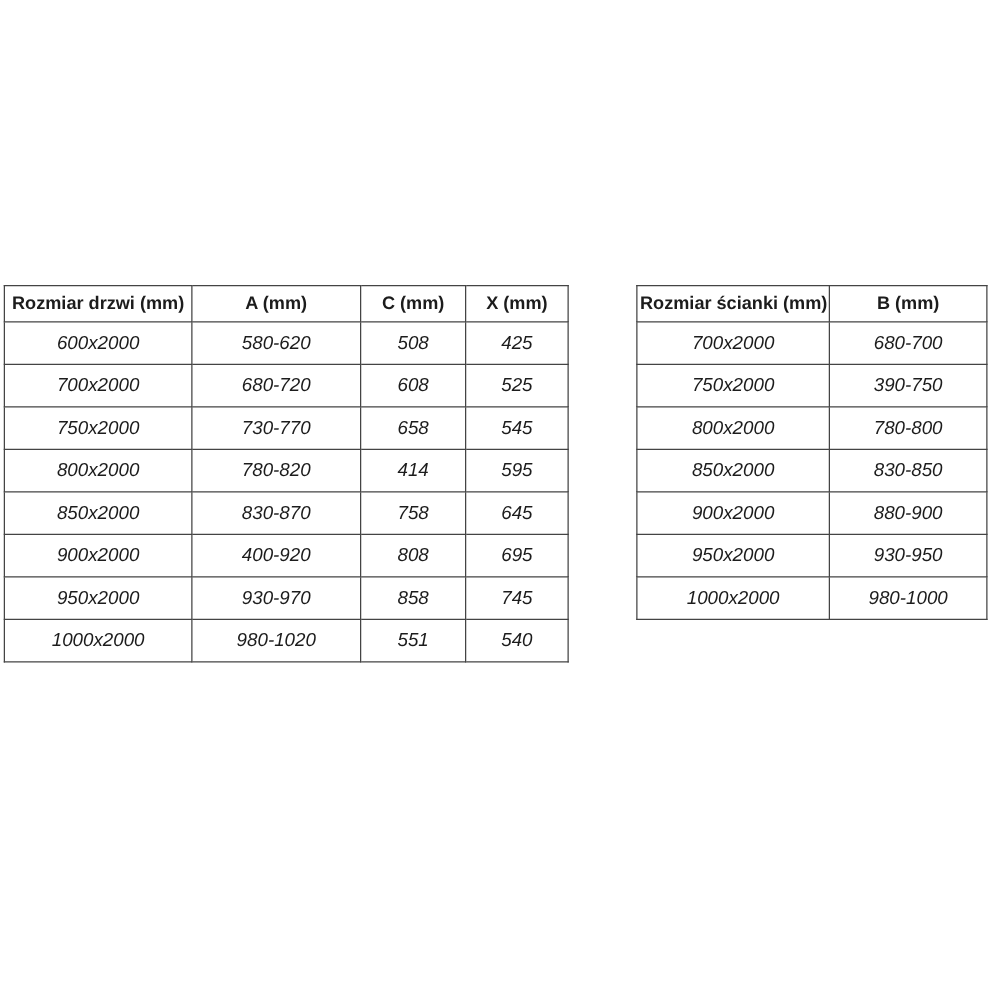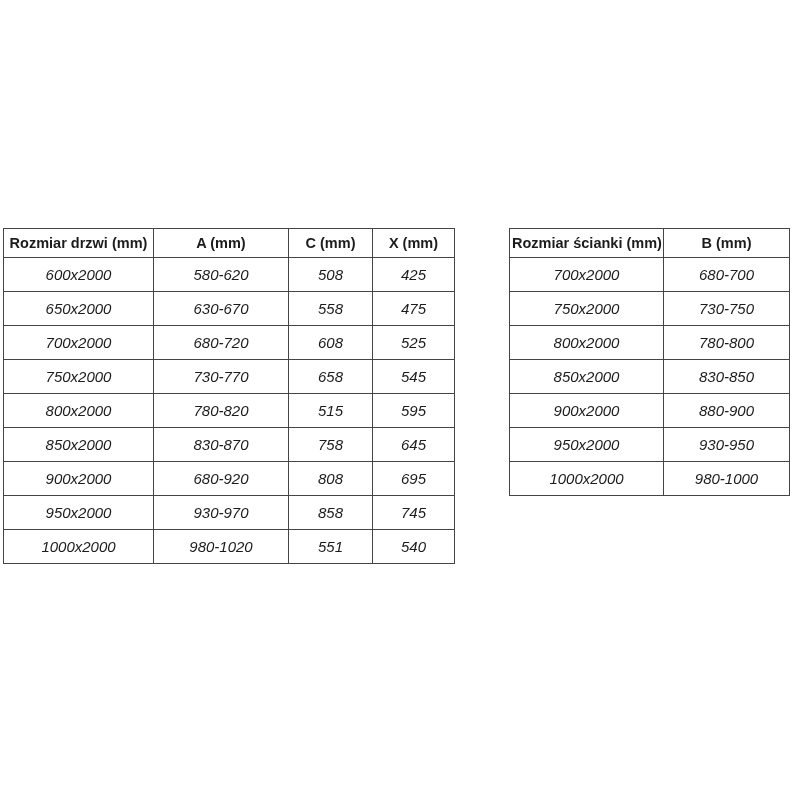--- a/index.html
+++ b/index.html
@@ -72,52 +72,46 @@
       </tr>
     </thead>
     <tbody>
       <tr>
         <td>600x2000</td>
         <td>580-620</td>
         <td>508</td>
         <td>425</td>
       </tr>
       <tr>
-        <td>650x2000</td>
-        <td>630-670</td>
-        <td>558</td>
-        <td>475</td>
-      </tr>
-      <tr>
         <td>700x2000</td>
         <td>680-720</td>
         <td>608</td>
         <td>525</td>
       </tr>
       <tr>
         <td>750x2000</td>
         <td>730-770</td>
         <td>658</td>
         <td>545</td>
       </tr>
       <tr>
         <td>800x2000</td>
         <td>780-820</td>
-        <td>515</td>
+        <td>414</td>
         <td>595</td>
       </tr>
       <tr>
         <td>850x2000</td>
         <td>830-870</td>
         <td>758</td>
         <td>645</td>
       </tr>
       <tr>
         <td>900x2000</td>
-        <td>680-920</td>
+        <td>400-920</td>
         <td>808</td>
         <td>695</td>
       </tr>
       <tr>
         <td>950x2000</td>
         <td>930-970</td>
         <td>858</td>
         <td>745</td>
       </tr>
       <tr>
@@ -140,21 +134,21 @@
         <th>B (mm)</th>
       </tr>
     </thead>
     <tbody>
       <tr>
         <td>700x2000</td>
         <td>680-700</td>
       </tr>
       <tr>
         <td>750x2000</td>
-        <td>730-750</td>
+        <td>390-750</td>
       </tr>
       <tr>
         <td>800x2000</td>
         <td>780-800</td>
       </tr>
       <tr>
         <td>850x2000</td>
         <td>830-850</td>
       </tr>
       <tr>

